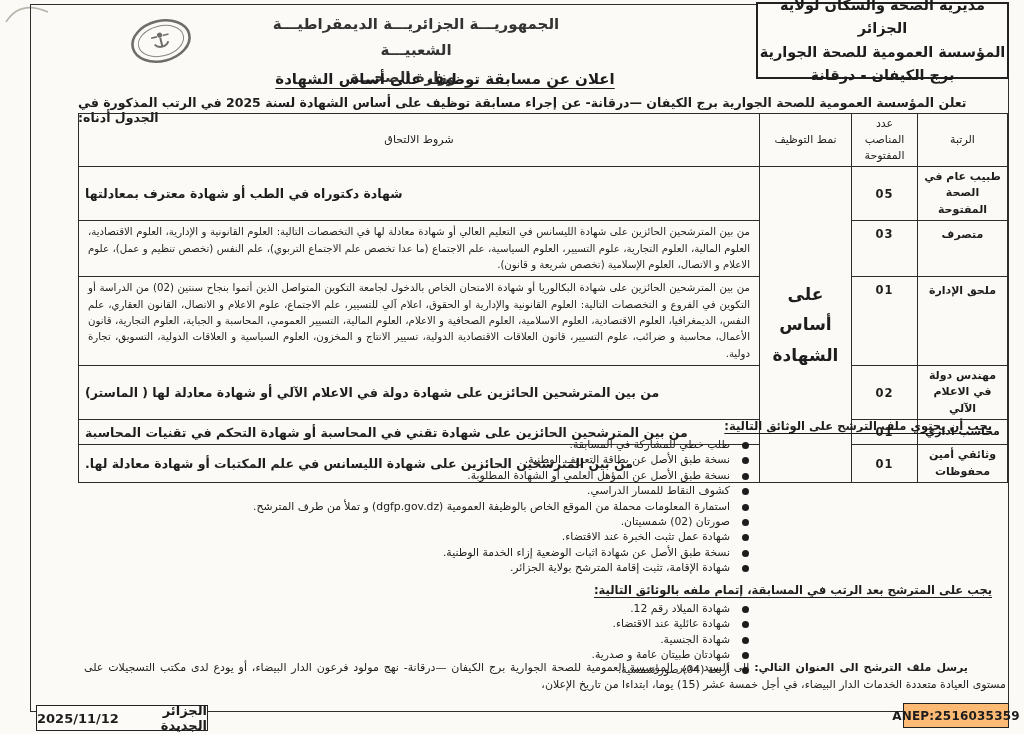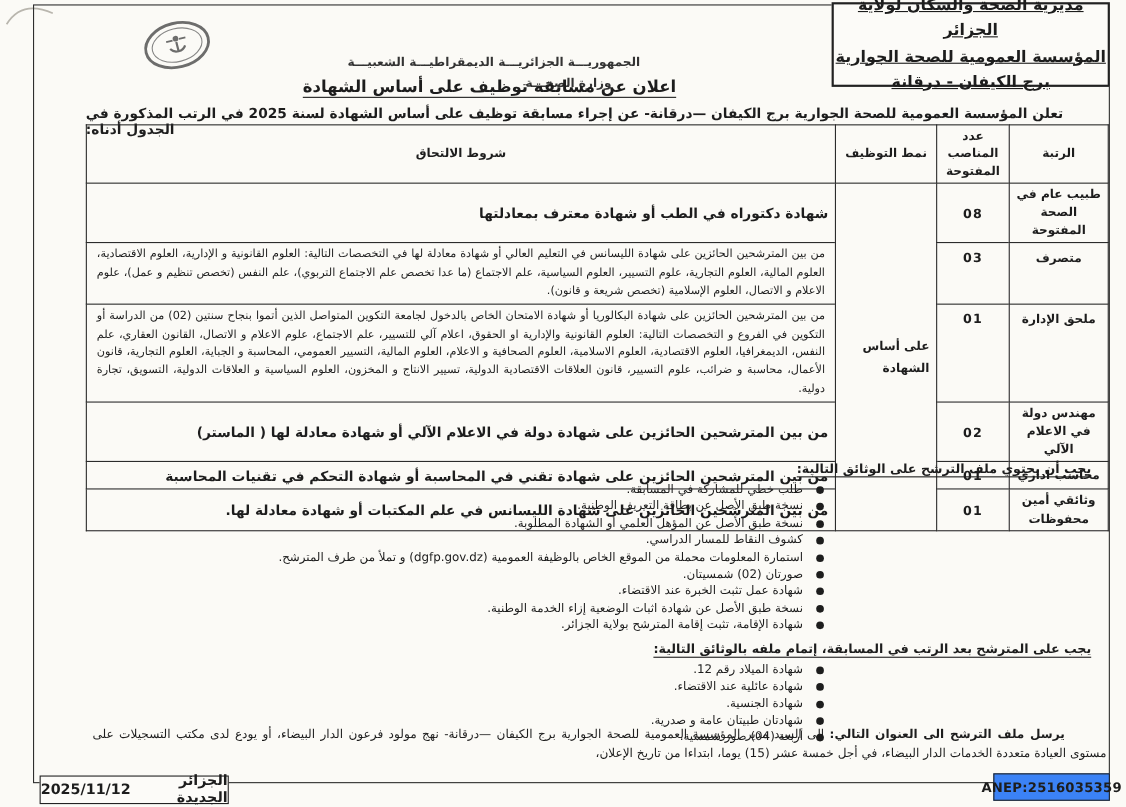--- a/index.html
+++ b/index.html
@@ -15,27 +15,25 @@
   }
   .corner-squiggle { position:absolute; left:4px; top:2px; }
 
   
   .ministry-box {
     position:absolute; left:756px; top:2px; width:253px; height:77px;
     border:2px solid #222; background:#fcfbf8;
     display:flex; flex-direction:column; justify-content:center;
     text-align:center; font-weight:700; font-size:14.5px; line-height:1.6;
     direction:rtl;
-    text-decoration:underline;
   }
   .republic {
     position:absolute; left:250px; top:11px; width:332px;
-    direction:rtl; text-align:right; font-size:11px; font-weight:700; line-height:1.75;
+    direction:rtl; text-align:center; font-size:15px; font-weight:700; line-height:1.75;
     color:#333;
-    margin-top:36px;
   }
   .republic .line2 { margin-right:26px; }
   .logo-stamp { position:absolute; left:128px; top:16px; transform:rotate(-14deg); opacity:.8; }
 
   .doc-title {
     position:absolute; left:80px; top:70px; width:730px;
     direction:rtl; text-align:center; font-size:15px; font-weight:700;
     text-decoration:underline; text-underline-offset:4px;
   }
   .intro {
@@ -44,29 +42,29 @@
   }
 
   
   .jobs-table {
     position:absolute; left:78px; top:113px; width:930px;
     border-collapse:collapse; direction:rtl; table-layout:fixed;
   }
   .jobs-table th, .jobs-table td {
     border:1.2px solid #2c2c2c; vertical-align:middle; padding:2px 6px;
   }
-  .jobs-table th { font-size:11px; font-weight:700; text-align:center; line-height:1.45; }
+  .jobs-table th { font-size:11px; font-weight:400; text-align:center; line-height:1.45; }
   tr.hdr { height:50px; }
   tr.r1 { height:44px; } tr.r2 { height:51px; } tr.r3 { height:73px; }
   tr.r4 { height:30px;margin-left:36px; } tr.r5 { height:25px; } tr.r6 { height:29px; }
   td.rank { text-align:center; font-size:11px; font-weight:600; line-height:1.5; }
   td.count { text-align:center; font-size:11.5px; font-weight:700; letter-spacing:1px; }
   tr.r2 td.rank, tr.r2 td.count, tr.r3 td.rank, tr.r3 td.count { vertical-align:top; padding-top:6px; }
-  td.mode { text-align:right; font-size:11px; font-weight:700; line-height:1.8; }
-  td.cond-center { text-align:right; font-size:12.5px; font-weight:600; }
+  td.mode { text-align:center; font-size:17px; font-weight:700; line-height:1.8; }
+  td.cond-center { text-align:left; font-size:12.5px; font-weight:600; }
   td.cond-just { text-align:justify; text-align-last:right; font-size:10.2px; line-height:1.6; padding:3px 9px; }
 
   
   .lists-area { position:absolute; left:80px; top:419px; width:928px; direction:rtl; }
   .list-heading {
     font-size:11.5px; font-weight:700; text-decoration:underline;
     text-underline-offset:3px; margin:0 16px 7px 0;
   }
   ul.doc-list { list-style:none; padding:0 257px 0 0; margin:0 0 6px 0; }
   ul.doc-list li {
@@ -88,21 +86,21 @@
   .footer-note .lead { font-weight:700; }
 
   .newspaper-stamp {
     position:absolute; left:36px; top:705px; width:172px; height:26px;
     border:1.8px solid #222; background:#fcfbf8;
     display:flex; align-items:center; justify-content:center; gap:7px;
     direction:rtl; font-size:13px; font-weight:700;
   }
   .anep-stamp {
     position:absolute; left:903px; top:703px; width:106px; height:25px;
-    border:1.5px solid #222; background:#3b82f6;
+    border:1.5px solid #222; background:#fdba74;
     display:flex; align-items:center; justify-content:center;
     font-size:12px; font-weight:700; letter-spacing:.2px;
   }
 </style>
 </head>
 <body>
 
 <div class="sheet">
 
   <svg class="corner-squiggle" width="52" height="26" viewBox="0 0 52 26">
@@ -144,21 +142,21 @@
       <tr class="hdr">
         <th>الرتبة</th>
         <th>عدد المناصب المفتوحة</th>
         <th>نمط التوظيف</th>
         <th>شروط الالتحاق</th>
       </tr>
     </thead>
     <tbody>
       <tr class="r1">
         <td class="rank">طبيب عام في الصحة المفتوحة</td>
-        <td class="count">08</td>
+        <td class="count">05</td>
         <td class="mode" rowspan="6">على أساس الشهادة</td>
         <td class="cond-center">شهادة دكتوراه في الطب أو شهادة معترف بمعادلتها</td>
       </tr>
       <tr class="r2">
         <td class="rank">متصرف</td>
         <td class="count">03</td>
         <td class="cond-just">من بين المترشحين الحائزين على شهادة الليسانس في التعليم العالي أو شهادة معادلة لها في التخصصات التالية: العلوم القانونية و الإدارية، العلوم الاقتصادية، العلوم المالية، العلوم التجارية، علوم التسيير، العلوم السياسية، علم الاجتماع (ما عدا تخصص علم الاجتماع التربوي)، علم النفس (تخصص تنظيم و عمل)، علوم الاعلام و الاتصال، العلوم الإسلامية (تخصص شريعة و قانون).</td>
       </tr>
       <tr class="r3">
         <td class="rank">ملحق الإدارة</td>

